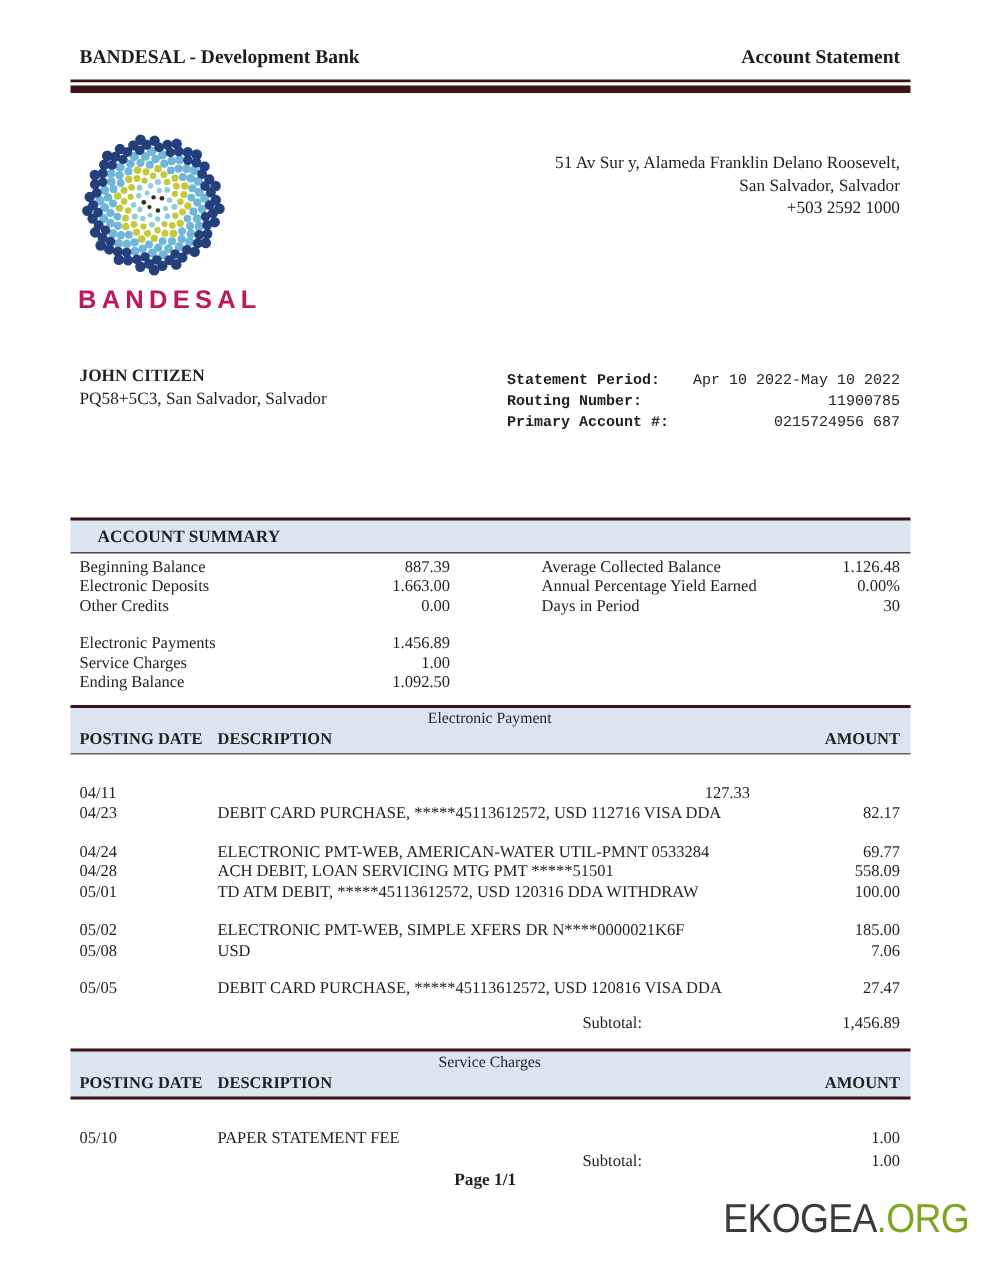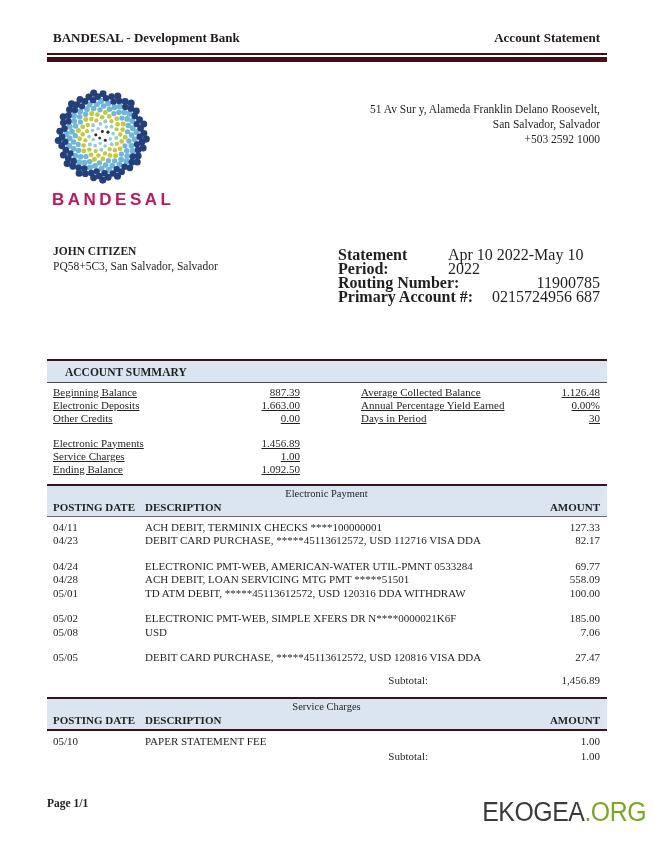--- a/index.html
+++ b/index.html
@@ -27,60 +27,60 @@
   .logo-word{
     font-family:"Liberation Sans", sans-serif;
     font-size:17px;font-weight:600;color:#be185d;
     letter-spacing:3.5px;margin-top:2px;margin-left:2px;
   }
   .bank-address{margin-top:18px;text-align:right;font-size:11.5px;line-height:15px;padding-right:7px;}
   
   .cust-row{display:flex;justify-content:space-between;margin-top:34px;}
   .cust-block{padding-left:6px;font-size:11.5px;line-height:15px;}
   .cust-name{font-weight:700;}
-  .stmt-info{width:262px;margin-top:4px;padding-right:7px;font-size:16px;line-height:14px;}
+  .stmt-info{width:262px;margin-top:4px;padding-right:7px;font-size:10px;line-height:14px;font-family:Liberation Mono, monospace;}
   .stmt-info .irow{display:flex;justify-content:space-between;}
   .stmt-info .ilabel{font-weight:700;}
   
   .summary{margin-top:55px;}
   .band{
     border-top:2.5px solid #3c1218;
     background:#dbe5f1;
     padding:1px 7px 2px 18px;
   }
   .band.single{border-bottom:1px solid #4a4a4a;}
   .band-title{font-size:11.5px;font-weight:700;}
   .summary-cols{display:flex;justify-content:space-between;margin-top:3px;}
-  .sum-table{font-size:11px;line-height:13px;text-decoration:underline;}
+  .sum-table{font-size:11px;line-height:13px;}
   .sum-table.left{width:253px;padding-left:6px;box-sizing:border-box;}
   .sum-table.right{width:246px;padding-right:7px;box-sizing:border-box;}
   .srow{display:flex;justify-content:space-between;}
   .srow .sval{text-align:left;}
   .sum-gap{height:12px;}
   
   .txn-section{margin-top:8px;}
   .txn-band{
     border-top:2.5px solid #3c1218;
     background:#dbe5f1;
     padding:1px 7px 2px 6px;
   }
   .txn-band.thin-bottom{border-bottom:1px solid #6a6a6a;}
   .txn-band.thick-bottom{border-bottom:2px solid #3c1218;}
   .txn-band .sec-name{font-size:10.5px;line-height:13px;text-align:center;}
   .cols-head{display:grid;grid-template-columns:92px 1fr 100px;font-size:11px;font-weight:700;line-height:14px;}
   .cols-head .amt{text-align:right;}
-  .txn-rows{margin-top:4px;padding:0 7px 0 6px;}
+  .txn-rows{margin-top:20px;padding:0 7px 0 6px;}
   .trow{display:grid;grid-template-columns:92px 1fr 100px;font-size:11px;line-height:13.5px;}
   .trow .amt{text-align:right;}
   .gap-top{margin-top:12px;}
   .subtotal-row{display:grid;grid-template-columns:375px 1fr;font-size:11px;line-height:13.5px;margin-top:9px;padding:0 7px 0 6px;gap:44px;}
   .subtotal-row .slabel{text-align:right;}
   .subtotal-row .samt{text-align:right;}
   
-  .page-num{margin-top:34px;text-align:left;padding-right:7px;font-size:11.5px;font-weight:700;}
+  .page-num{text-align:center;padding-right:7px;font-size:11.5px;font-weight:700;}
   .watermark{
     position:absolute;right:8px;bottom:13px;
     font-family:"Liberation Sans", sans-serif;
     font-size:27px;letter-spacing:-0.5px;
     transform:scaleX(0.92);transform-origin:right center;
   }
   .wm-name{color:#3a3a3a;}
   .wm-tld{color:#7ca821;}
 </style>
 </head>
@@ -386,21 +386,20 @@
       <div class="sec-name">Electronic Payment</div>
       <div class="cols-head">
         <span>POSTING DATE</span>
         <span>DESCRIPTION</span>
         <span class="amt">AMOUNT</span>
       </div>
     </div>
     <div class="txn-rows">
       <div class="trow">
         <span>04/11</span>
-        <span>ACH DEBIT, TERMINIX CHECKS ****100000001</span>
         <span class="amt">127.33</span>
       </div>
       <div class="trow">
         <span>04/23</span>
         <span>DEBIT CARD PURCHASE, *****45113612572, USD 112716 VISA DDA</span>
         <span class="amt">82.17</span>
       </div>
       <div class="trow gap-top">
         <span>04/24</span>
         <span>ELECTRONIC PMT-WEB, AMERICAN-WATER UTIL-PMNT 0533284</span>

